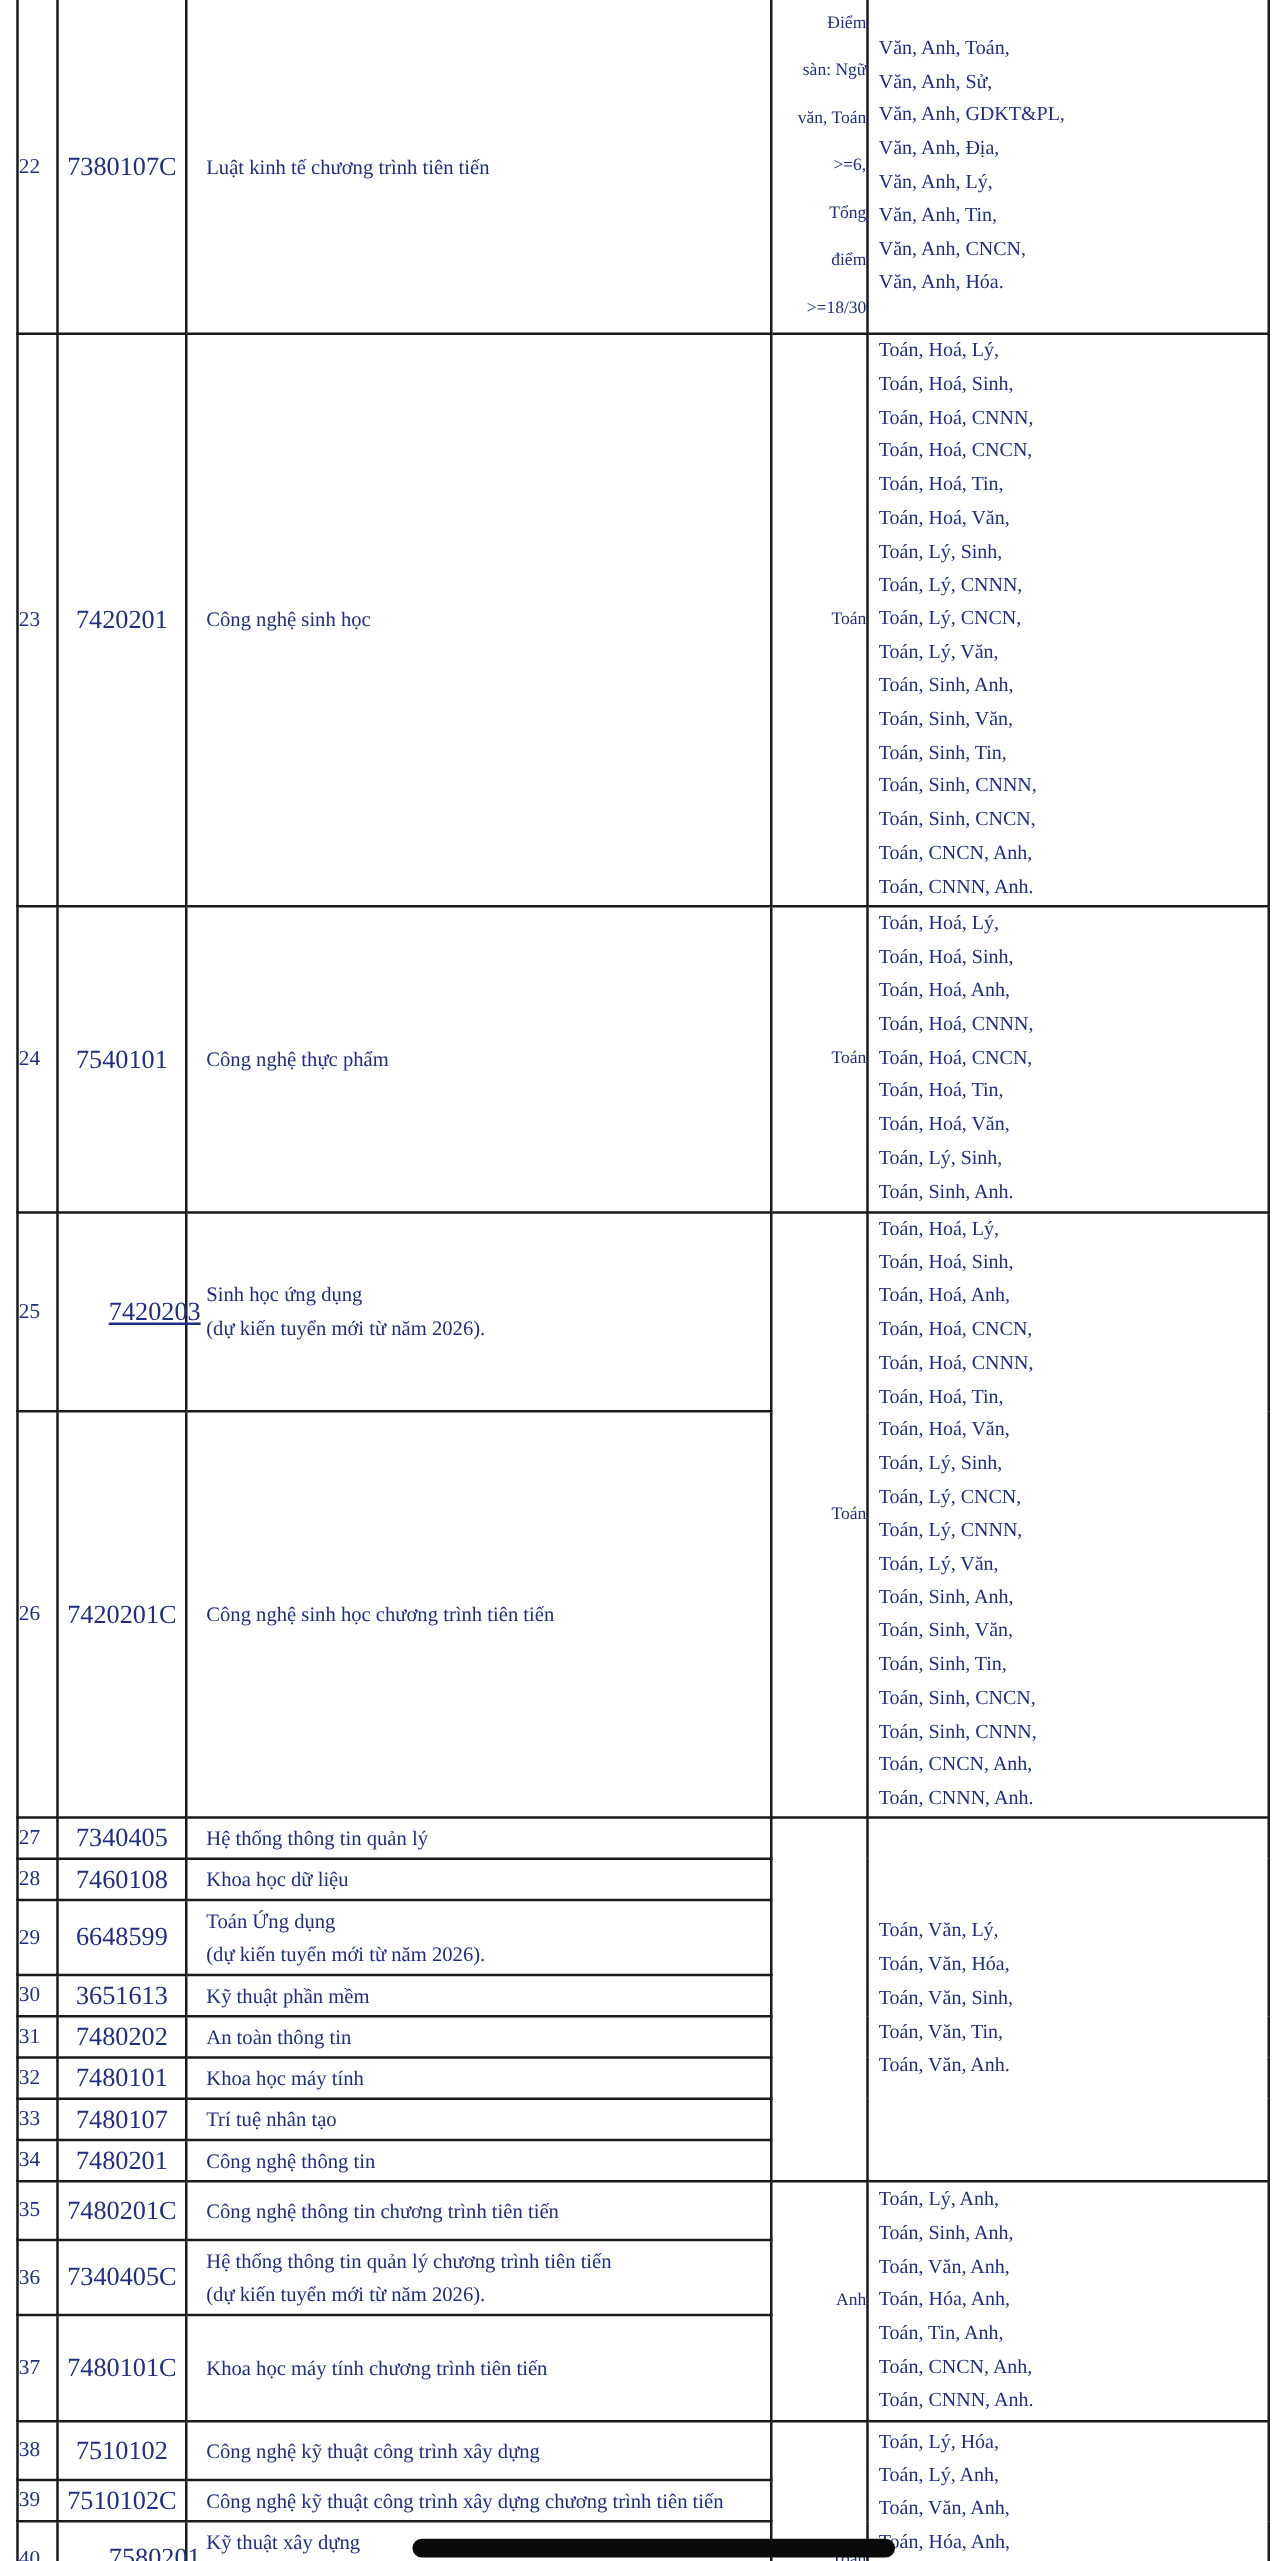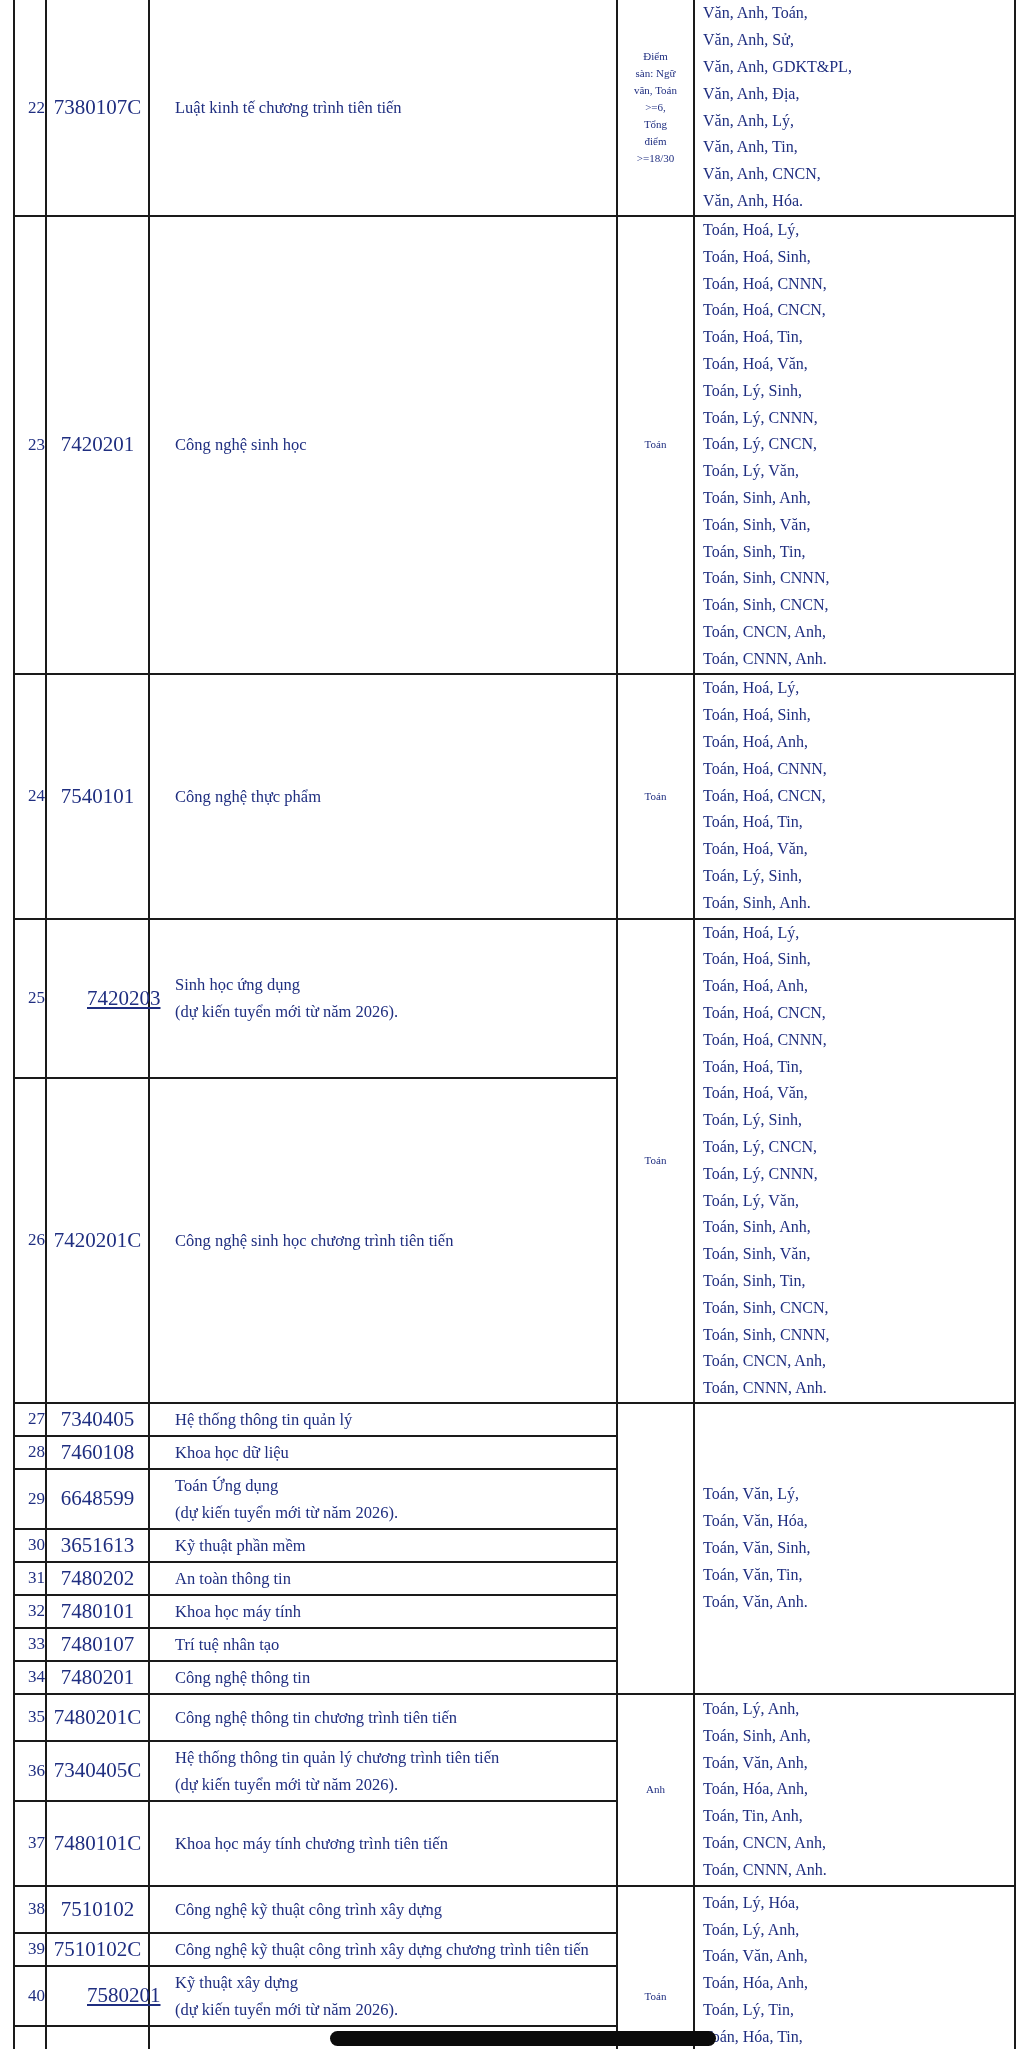--- a/index.html
+++ b/index.html
@@ -10,24 +10,24 @@
   table{
     border-collapse:collapse;table-layout:fixed;
     margin-left:13px;width:1001px;
   }
   td{
     border:2px solid #1a1a1a;
     vertical-align:middle;
     padding:0;
   }
   tr.top td{border-top:none;}
-  .c1{text-align:right;font-size:17px;}
+  .c1{text-align:left;font-size:17px;}
   .c2{text-align:center;font-size:21px;}
-  .c3{font-size:16.5px;padding:2px 25px;line-height:27px;}
-  .c4{text-align:center;font-size:11px;white-space:pre-line;line-height:17px;}
+  .c3{font-size:16.5px;padding:2px 15px;line-height:27px;}
+  .c4{text-align:right;font-size:14px;white-space:pre-line;line-height:38px;}
   .c5{font-size:16px;padding-left:8px;white-space:pre-line;line-height:26.8px;margin-top:24px;}
   .nt{display:block;line-height:27px;}
   .u{text-decoration:underline;margin-left:40px;}
   .redaction{
     position:absolute;left:330px;top:2031px;width:386px;height:15px;
     background:#0b0b0b;border-radius:8px;
   }
 </style>
 </head>
 <body>

